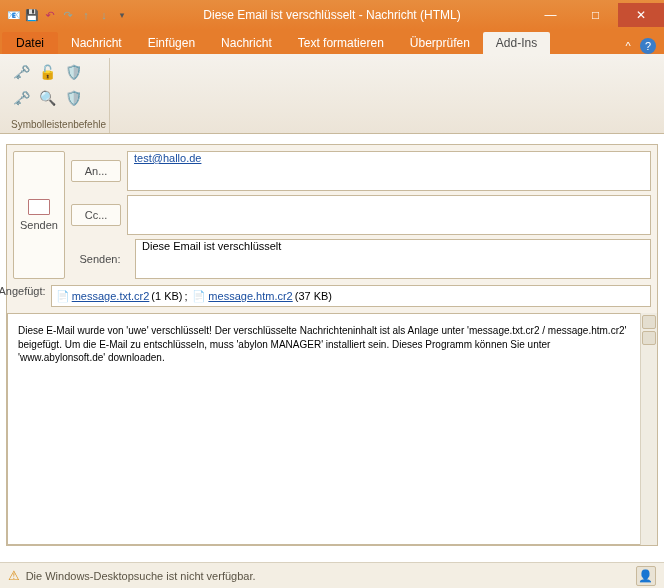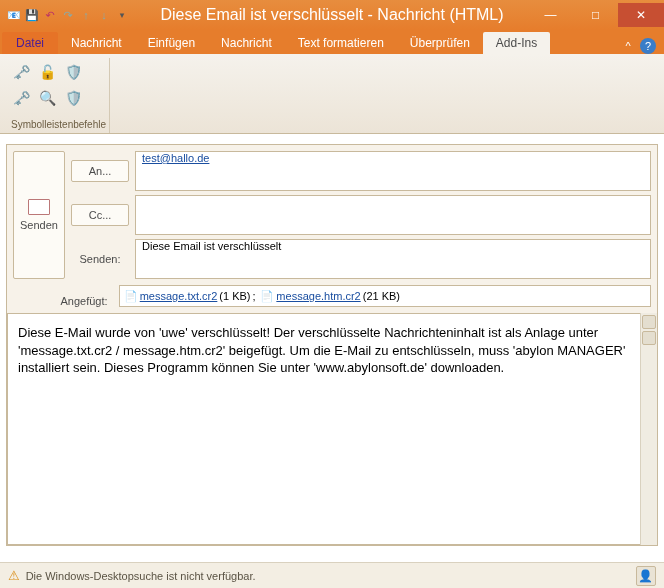--- a/index.html
+++ b/index.html
@@ -2,28 +2,28 @@
 <html><head>
 <meta charset="utf-8">
 <style>
   * { box-sizing: border-box; margin: 0; padding: 0; font-family: "Segoe UI", Tahoma, sans-serif; }
   body { width: 664px; height: 588px; background: #fff; overflow: hidden; }
 
   
   .titlebar { height: 30px; background: linear-gradient(#e78d3e, #e67d2c); display: flex; align-items: center; position: relative; }
   .qat { display: flex; gap: 2px; padding: 0 6px; align-items: center; }
   .qat-icon { width: 16px; height: 16px; display: flex; align-items: center; justify-content: center; font-size: 11px; }
-  .title { position: absolute; left: 50%; transform: translateX(-50%); color: #fff; font-size: 16px; white-space: nowrap; }
+  .title { position: absolute; left: 50%; transform: translateX(-50%); color: #fff; font-size: 12px; white-space: nowrap; }
   .winctrl { margin-left: auto; display: flex; }
   .winbtn { width: 45px; height: 24px; display: flex; align-items: center; justify-content: center; color: #fff; font-size: 12px; }
   .winbtn.close { background: #c74f32; width: 46px; }
 
   
   .tabrow { height: 24px; background: #e67d2c; display: flex; align-items: flex-end; padding-left: 2px; gap: 0; color: #fff; font-size: 12px; position: relative; }
-  .tab-file { background: #e67327; color: #4c1d95; padding: 4px 14px; border-top-left-radius: 2px; border-top-right-radius: 2px; }
+  .tab-file { background: #e67327; color: #000000; padding: 4px 14px; border-top-left-radius: 2px; border-top-right-radius: 2px; }
   .tab { padding: 4px 13px; cursor: default; }
   .tab.active { background: #f5f2ec; color: #4b4b4b; border-top-left-radius: 2px; border-top-right-radius: 2px; margin-top: 44px; }
   .helpicons { margin-left: auto; display: flex; gap: 4px; padding-right: 8px; align-items: center; }
   .helpicons span { width: 16px; height: 16px; display: inline-flex; align-items: center; justify-content: center; font-size: 11px; }
 
   
   .ribbon { height: 80px; background: linear-gradient(#f5f2ec, #ece4d7); border-bottom: 1px solid #c8b99c; padding: 4px 8px 0 8px; }
   .ribbon-group { width: 102px; height: 75px; border-right: 1px solid #d4c9b4; display: flex; flex-direction: column; }
   .group-icons { flex: 1; display: flex; flex-wrap: wrap; gap: 6px; padding: 4px 4px; align-content: flex-start; }
   .g-icon { width: 20px; height: 20px; display: flex; align-items: center; justify-content: center; font-size: 14px; }
@@ -31,31 +31,31 @@
 
   
   .compose { border: 1px solid #c8b99c; margin: 10px 6px 0 6px; background: #f7f2e9; }
   .compose-header { display: flex; padding: 6px; gap: 6px; }
   .send-col { width: 52px; display: flex; flex-direction: column; align-items: center; justify-content: center; border: 1px solid #c8b99c; background: #fdfbf6; border-radius: 2px; padding: 6px 0; }
   .send-icon { width: 22px; height: 16px; border: 1px solid #b77; border-radius: 1px; margin-bottom: 4px; position: relative; background: #fff; }
   .send-text { font-size: 11px; color: #4b4b4b; }
   .fields { flex: 1; display: flex; flex-direction: column; gap: 4px; }
   .row { display: flex; align-items: center; gap: 6px; }
   .row-label { width: 58px; font-size: 11px; color: #4b4b4b; text-align: center; }
-  .row-btn { width: 58px; height: 22px; border: 1px solid #c8b99c; background: #fdfbf6; font-size: 11px; color: #4b4b4b; border-radius: 2px; cursor: default; display: flex; align-items: center; justify-content: center; }
+  .row-btn { width: 50px; height: 22px; border: 1px solid #c8b99c; background: #fdfbf6; font-size: 11px; color: #4b4b4b; border-radius: 2px; cursor: default; display: flex; align-items: center; justify-content: center; }
   .row-input { flex: 1; height: 40px; border: 1px solid #c8b99c; background: #fff; font-size: 11px; padding: 0 6px; }
   .row-input a { color: #1a4ea0; text-decoration: underline; }
-  .attach-row { display: flex; align-items: flex-end; gap: 6px; padding: 0 6px 6px 112px; }
+  .attach-row { display: flex; align-items: flex-start; padding: 0 6px 6px 50px; }
   .attach-box { flex: 1; height: 22px; border: 1px solid #c8b99c; background: #fff; font-size: 11px; padding: 0 4px; display: flex; align-items: center; gap: 2px; }
   .attach-box a { color: #1a4ea0; text-decoration: underline; }
   .attach-icon { font-size: 11px; }
 
   
   .bodywrap { position: relative; }
-  .bodytext { border: 1px solid #c8b99c; border-top: 1px solid #c8b99c; background: #fff; margin: 0; padding: 10px 26px 10px 10px; font-size: 13px; color: #000; height: 232px; overflow: auto; line-height: 1.35; }
+  .bodytext { border: 1px solid #c8b99c; border-top: 1px solid #c8b99c; background: #fff; margin: 0; padding: 10px 26px 10px 10px; font-size: 10px; color: #000; height: 232px; overflow: auto; line-height: 1.35; }
   .side-scroll { position: absolute; right: 0; top: 0; bottom: 0; width: 17px; background: #f0ece2; border-left: 1px solid #d9d1bf; }
   .side-scroll .grip { width: 14px; height: 14px; margin: 2px auto; background: #e4decf; border: 1px solid #c8b99c; border-radius: 2px; }
 
   
   .status { position: absolute; bottom: 0; left: 0; right: 0; height: 26px; background: #f3eee3; border-top: 1px solid #d9d1bf; display: flex; align-items: center; font-size: 11px; color: #5a5344; padding: 0 8px; }
   .status .warn { color: #d98d16; margin-right: 6px; font-size: 13px; }
   .avatar { margin-left: auto; width: 20px; height: 20px; border: 1px solid #c8b99c; background: #e9e3d5; border-radius: 2px; display: flex; align-items: center; justify-content: center; font-size: 12px; color: #9c9383; }
 
   .under { text-decoration: underline; }
 </style>
@@ -131,21 +131,21 @@
   </div>
   <div class="attach-row">
     <div class="row-label" style="width:58px; margin-left:-64px;">Angefügt:</div>
     <div class="attach-box">
       <span class="attach-icon">📄</span>
       <a>message.txt.cr2</a>
       <span>(1 KB)</span>
         <span>;&nbsp;</span>
       <span class="attach-icon">📄</span>
       <a>message.htm.cr2</a>
-      <span>(21 KB)</span>
+      <span>(37 KB)</span>
     </div>
   </div>
   <div class="bodywrap">
     <div class="bodytext">
       <p>Diese E-Mail wurde von 'uwe' verschlüsselt! Der verschlüsselte Nachrichteninhalt ist als Anlage unter 'message.txt.cr2 / message.htm.cr2' beigefügt.  Um die E-Mail zu entschlüsseln, muss 'abylon MANAGER' installiert sein. Dieses Programm können Sie unter 'www.abylonsoft.de' downloaden.</p>
       <br>
     </div>
     <div class="side-scroll">
       <div class="grip"></div>
       <div class="grip"></div>

